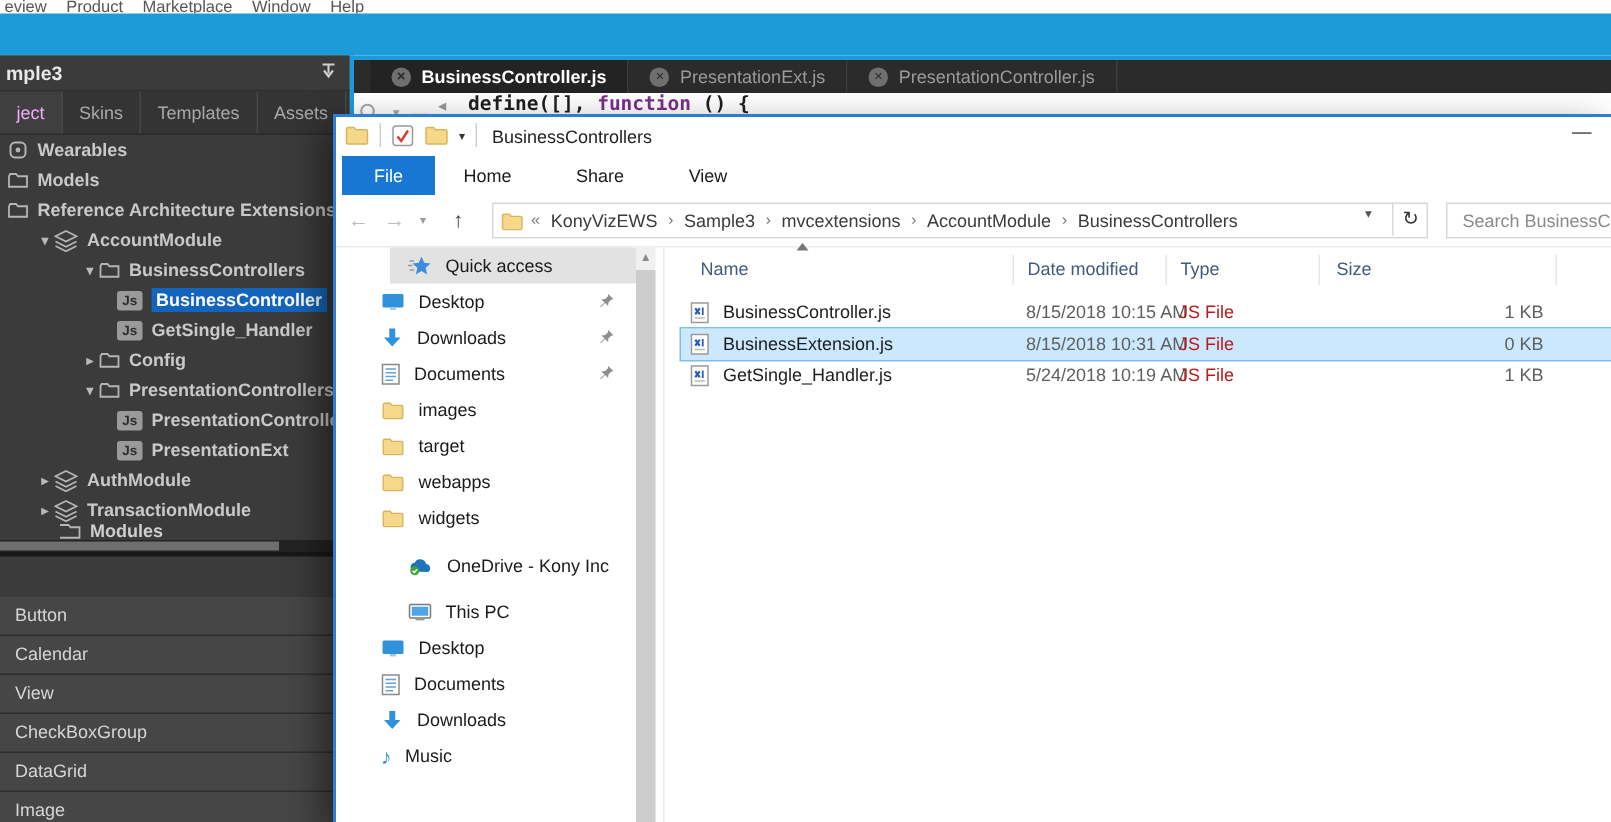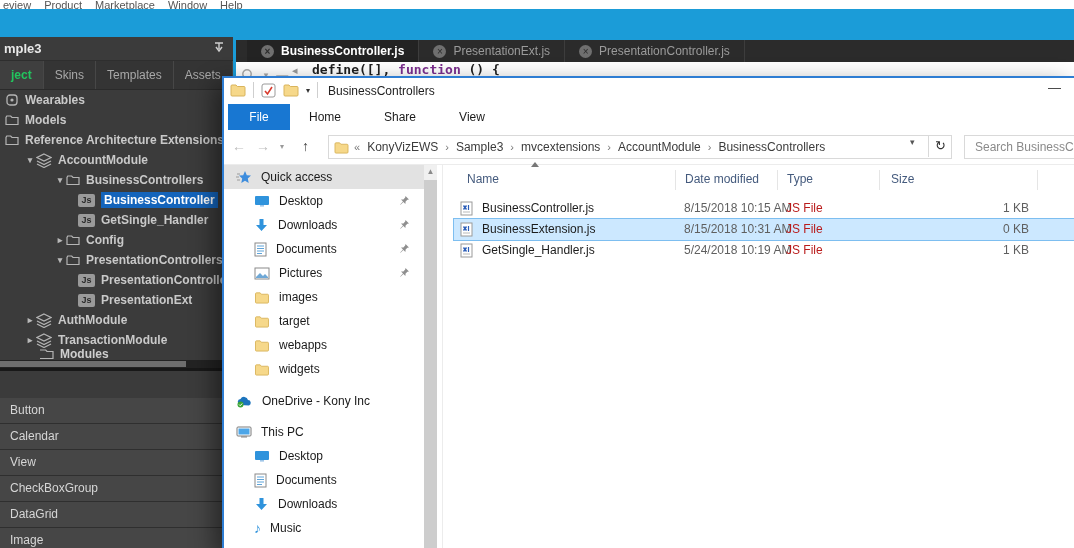--- a/index.html
+++ b/index.html
@@ -15,21 +15,21 @@
   #editor-border-v{left:233px;top:37px;width:3px;height:39px;background:#1B9CD8;}
   #editor-border-h{left:233px;top:37px;width:841px;height:3px;background:#1B9CD8;}
 
   #left-panel{left:0;top:37px;width:233px;height:511px;background:#3B3B3B;color:#C9C9C9;}
   #panel-header{position:relative;height:23px;background:#3B3B3B;border-bottom:1px solid #2e2e2e;}
   #panel-title{position:absolute;left:4px;top:4px;font-size:13px;font-weight:bold;color:#E8E8E8;}
   #panel-pin{position:absolute;right:8px;top:4px;}
   #panel-tabs{position:relative;height:28px;background:#343434;border-bottom:1px solid #2a2a2a;
               display:flex;align-items:center;font-size:12px;color:#A9A9A9;}
   #panel-tabs .ptab{padding:0 11px;height:28px;line-height:28px;border-right:1px solid #474747;}
-  #panel-tabs .ptab.active{color:#22c55e;font-weight:bold;background:#3f3f3f;}
+  #panel-tabs .ptab.active{color:#f0abfc;font-weight:normal;background:#3f3f3f;}
   #panel-tabs .pt-ico{margin-left:8px;}
   .dash-ico{color:#bdbdbd;font-size:12px;}
 
   #tree{position:relative;}
   .trow{position:relative;height:20px;display:flex;align-items:center;font-size:12px;
         font-weight:bold;color:#C9C9C9;white-space:nowrap;}
   .trow .twist{width:12px;font-size:9px;color:#b9b9b9;text-align:center;flex:none;}
   .trow .ticon{margin-right:6px;flex:none;}
   .lv0{padding-left:5px;} .lv1{padding-left:24px;} .lv2{padding-left:54px;} .lv3{padding-left:78px;}
   .jsbadge{display:inline-block;width:17px;height:13px;background:#9a9a9a;border-radius:2px;
@@ -92,21 +92,21 @@
   #addr-refresh-sep{position:absolute;left:704px;top:5px;width:1px;height:22px;background:#D9D9D9;}
   #addr-refresh{position:absolute;left:711px;top:8px;font-size:13px;color:#333;}
   #searchbox{position:absolute;left:740px;top:5px;width:250px;height:24px;border:1px solid #D9D9D9;
              box-sizing:border-box;font-size:12px;color:#8a8a8a;line-height:22px;padding-left:10px;}
 
   
   #navpane{left:0;top:87px;width:200px;height:383px;font-size:12px;}
   .nrow{position:relative;height:24px;display:flex;align-items:center;white-space:nowrap;}
   .nrow .nicon{margin-right:9px;flex:none;}
   .nrow .pin{position:absolute;right:14px;top:6px;}
-  #qa-row{background:#E2E2E2;} .ind2{padding-left:30px;} .ind0{padding-left:12px;}
+  #qa-row{background:#E2E2E2;} .ind2{padding-left:30px;} .ind0{padding-left:12px;margin-left:36px;}
   #nav-scroll{left:200px;top:87px;width:13px;height:383px;background:#F0F0F0;}
   #nav-scroll .sarrow{position:absolute;left:0;top:0;width:13px;height:14px;color:#8a8a8a;
                       font-size:8px;text-align:center;line-height:14px;}
   #nav-scroll .sthumb{position:absolute;left:0;top:15px;width:13px;height:372px;background:#CDCDCD;}
   #nav-divider{left:218px;top:87px;width:1px;height:383px;background:#ececec;}
 
   
   #headers{left:223px;top:92px;width:620px;height:20px;font-size:12px;color:#445A7D;}
   .hcell{position:absolute;top:2px;}
   .hsep{position:absolute;top:0;width:1px;height:20px;background:#E5E5E5;}
@@ -423,34 +423,20 @@
           </span>
         <span>Documents</span>
         <span class="pin">
             <svg width="11" height="11" viewBox="0 0 11 11">
               <path d="M6.5 1l3.5 3.5-1.6.3-1.8 1.8-.2 2.4-2-2L1.6 9.8 1.2 9.4 4 6.6l-2-2 2.4-.2L6.2 2.6Z" fill="#8f8f8f"></path>
             </svg>
           </span>
       </div>
       <div class="nrow ind2">
         <span class="nicon">
-            <svg width="16" height="13" viewBox="0 0 16 13">
-              <rect x="1" y="1" width="14" height="11" fill="#fff" stroke="#8a8a8a"></rect>
-              <path d="M2 10l4-4 3 3 2-2 3 3v1H2Z" fill="#6FA8D6"></path>
-            </svg>
-          </span>
-        <span>Pictures</span>
-        <span class="pin">
-            <svg width="11" height="11" viewBox="0 0 11 11">
-              <path d="M6.5 1l3.5 3.5-1.6.3-1.8 1.8-.2 2.4-2-2L1.6 9.8 1.2 9.4 4 6.6l-2-2 2.4-.2L6.2 2.6Z" fill="#8f8f8f"></path>
-            </svg>
-          </span>
-      </div>
-      <div class="nrow ind2">
-        <span class="nicon">
             <svg width="16" height="13" viewBox="0 0 16 14">
               <path d="M1 3c0-.6.4-1 1-1h4l1.3 1.5H14c.6 0 1 .4 1 1V12c0 .6-.4 1-1 1H2c-.6 0-1-.4-1-1Z" fill="#F6D88A" stroke="#D9B45C"></path>
             </svg>
           </span>
         <span>images</span>
       </div>
       <div class="nrow ind2">
         <span class="nicon">
             <svg width="16" height="13" viewBox="0 0 16 14">
               <path d="M1 3c0-.6.4-1 1-1h4l1.3 1.5H14c.6 0 1 .4 1 1V12c0 .6-.4 1-1 1H2c-.6 0-1-.4-1-1Z" fill="#F6D88A" stroke="#D9B45C"></path>

